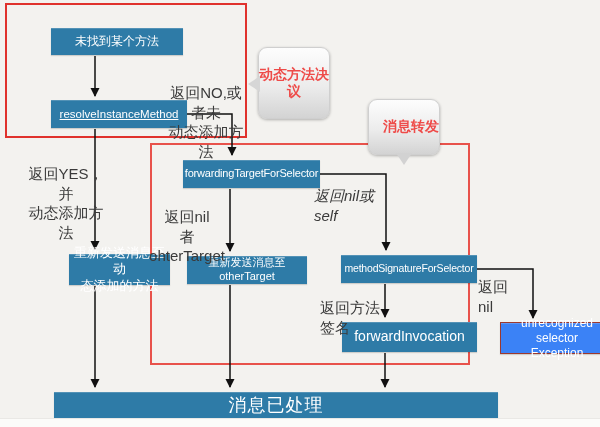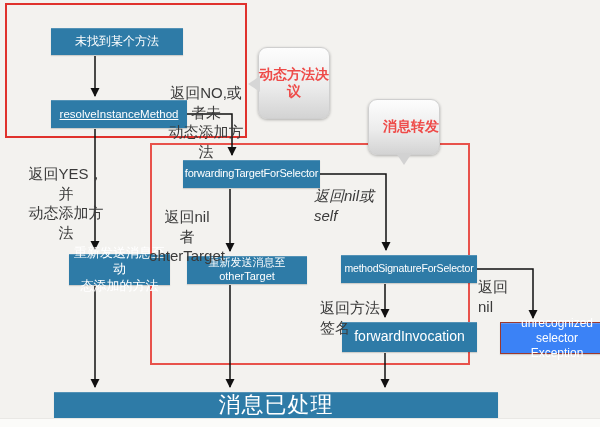--- a/index.html
+++ b/index.html
@@ -32,21 +32,21 @@
   .n-resolve{left:27px;top:100px;width:136px;height:28px;font-size:11.5px;text-decoration:underline;}
   .n-resend-dyn{left:45px;top:254px;width:101px;height:31px;font-size:13px;}
   .n-fwdtarget{left:159px;top:160px;width:137px;height:28px;font-size:11px;letter-spacing:-.2px;}
   .n-resend-other{left:163px;top:256px;width:120px;height:28px;font-size:11px;}
   .n-methodsig{left:317px;top:255px;width:136px;height:28px;font-size:10.5px;letter-spacing:-.2px;}
   .n-fwdinv{left:318px;top:322px;width:135px;height:30px;font-size:14px;}
   .n-exception{
     left:476px;top:322px;width:112px;height:30px;font-size:12px;
     background:#3b82f6;border:1px solid #9c392f;
   }
-  .n-bar{left:30px;top:392px;width:444px;height:26px;font-size:22px;letter-spacing:1px;}
+  .n-bar{left:30px;top:392px;width:444px;height:26px;font-size:18px;letter-spacing:1px;}
   
   .elabel{
     position:absolute;color:#3a3a3a;font-size:15px;line-height:1.3;
     white-space:pre-line;text-align:center;
   }
   .l-no{left:166px;top:83px;width:80px;}
   .l-yes{left:22px;top:164px;width:88px;}
   .l-other{left:146px;top:207px;width:82px;}
   .l-nilself{left:314px;top:186px;width:74px;text-align:left;font-style:italic;}
   .l-sig{left:320px;top:298px;width:66px;text-align:left;}

